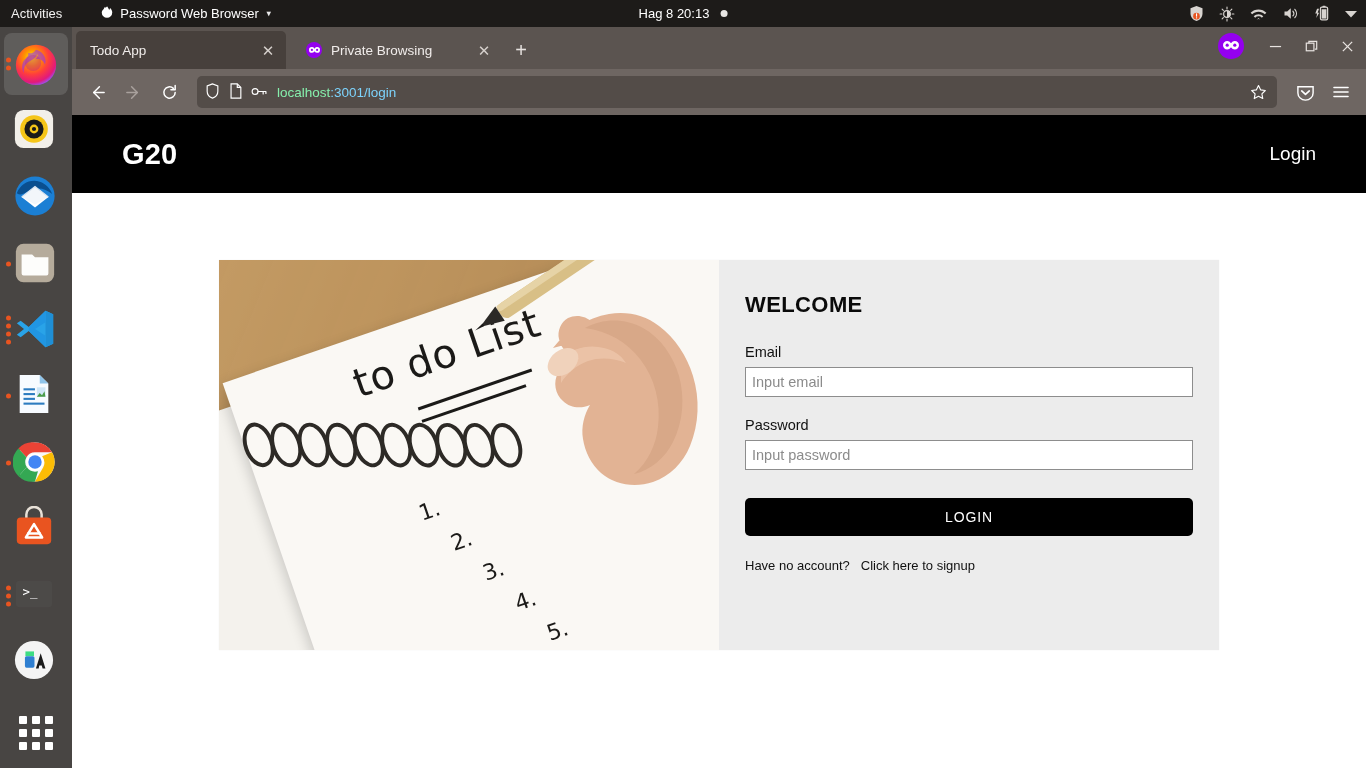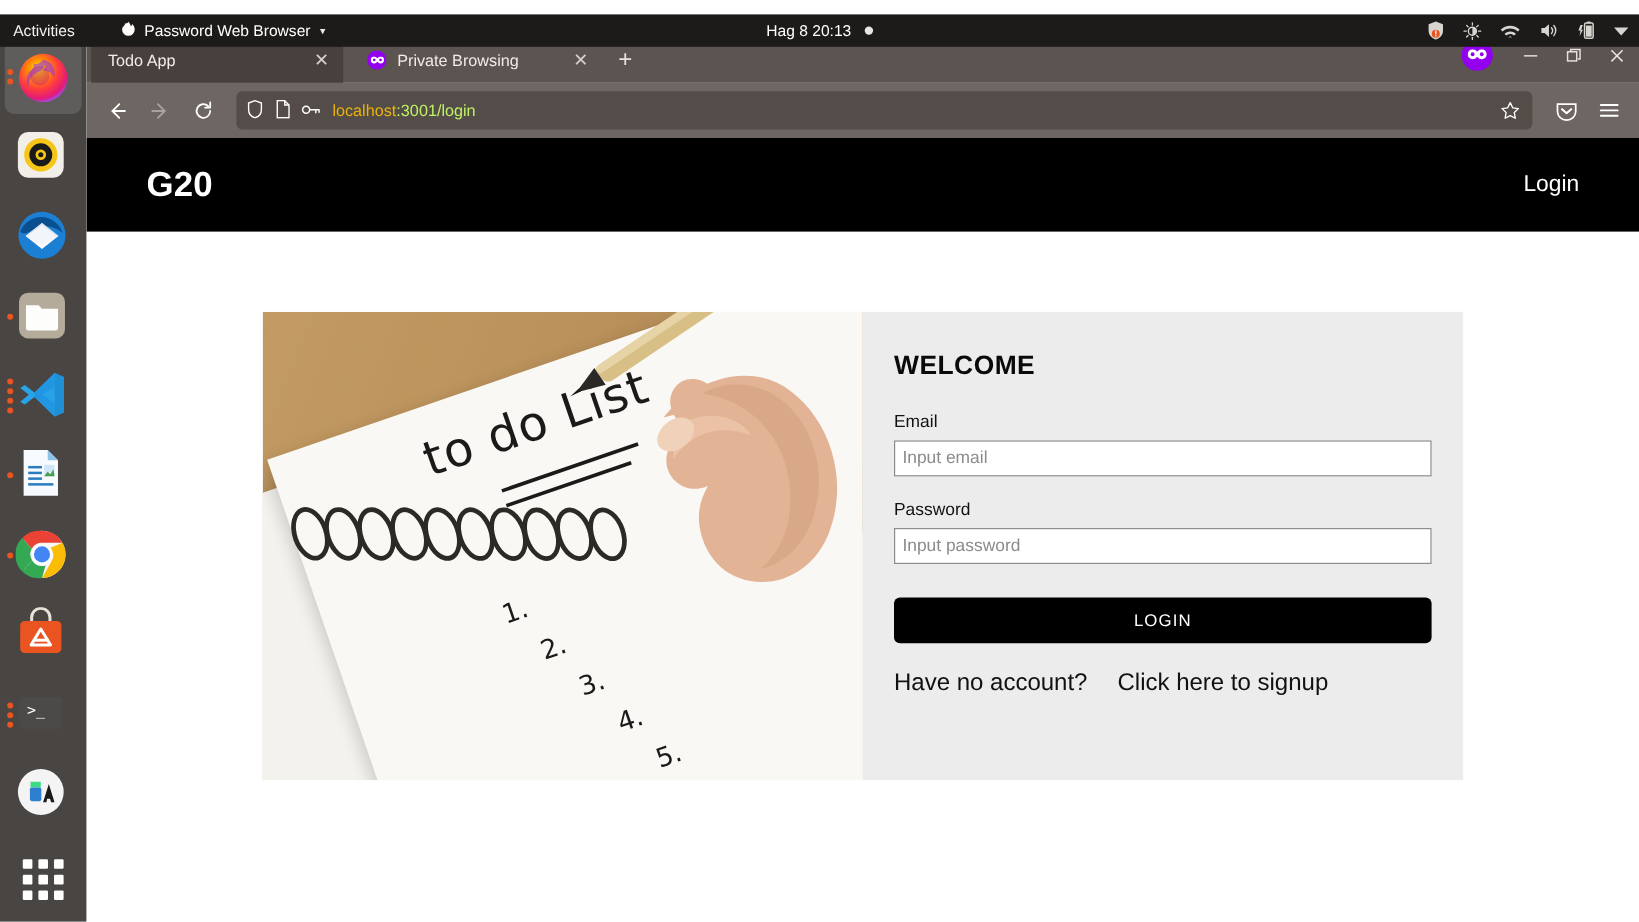--- a/index.html
+++ b/index.html
@@ -5,21 +5,21 @@
   * { box-sizing: border-box; margin: 0; padding: 0; }
   html, body {
     width: 1366px; height: 768px;
     overflow: hidden;
     font-family: "Liberation Sans", sans-serif;
     background: #ffffff;
   }
 
   
   #gnome-topbar {
-    position: absolute; top: 12px; left: 0;
+    position: absolute; top: 0; left: 0;
     width: 1366px; height: 27px;
     background: #1d1b19;
     color: #ffffff;
     display: flex; align-items: center;
     font-size: 12.5px;
     z-index: 50;
   }
   .tb-activities { margin-left: 11px; font-size: 13px; color: #f2f1f0; }
   .tb-app {
     display: flex; align-items: center; gap: 6px;
@@ -125,22 +125,22 @@
     border-radius: 4px; color: #ffffff;
   }
   .nav-btn.dim { color: #a9a19d; }
   .urlbar {
     flex: 1; height: 32px; margin: 0 9px;
     background: #534c48; border-radius: 5px;
     display: flex; align-items: center; padding: 0 8px; gap: 9px;
     color: #ffffff; font-size: 13.5px;
   }
   .url-text { flex: 1; white-space: nowrap; overflow: hidden; }
-  .url-host { color: #eab308; }
-  .url-path { color: #bef264; }
+  .url-host { color: #86efac; }
+  .url-path { color: #7dd3fc; }
   .url-star { width: 22px; height: 22px; display: flex; align-items: center; justify-content: center; }
 
   
   .page { background: #ffffff; height: 653px; position: relative; }
   .site-nav {
     height: 78px; background: #000000;
     display: flex; align-items: center; justify-content: space-between;
     padding: 0 50px 0 50px;
   }
   .brand { color: #ffffff; font-size: 29px; font-weight: 700; letter-spacing: .2px; }
@@ -176,22 +176,22 @@
   .field-input:last-of-type { margin-bottom: 0; }
   .login-btn {
     width: 100%; height: 38px; margin-top: 28px;
     background: #000000; color: #ffffff;
     border: none; border-radius: 5px;
     font-size: 14px; letter-spacing: .9px;
     font-family: "Liberation Sans", sans-serif;
     cursor: pointer;
   }
   .signup-row {
-    margin-top: 22px; font-size: 20px; color: #111111;
-    display: flex; gap: 25px;
+    margin-top: 22px; font-size: 13px; color: #111111;
+    display: flex; gap: 11px;
   }
   .signup-link { color: #111111; text-decoration: none; }
 
   
   .photo-wood { position: absolute; inset: 0; background:
       repeating-linear-gradient(104deg, #d4b483 0 3px, #cfae7c 3px 7px, #d9bb8d 7px 11px, #c9a673 11px 15px),
       linear-gradient(110deg, #dcbf92 0%, #c79f68 55%, #a9comments 100%);
       background-color: #cfae7c;
   }
   .photo-wood2 {

